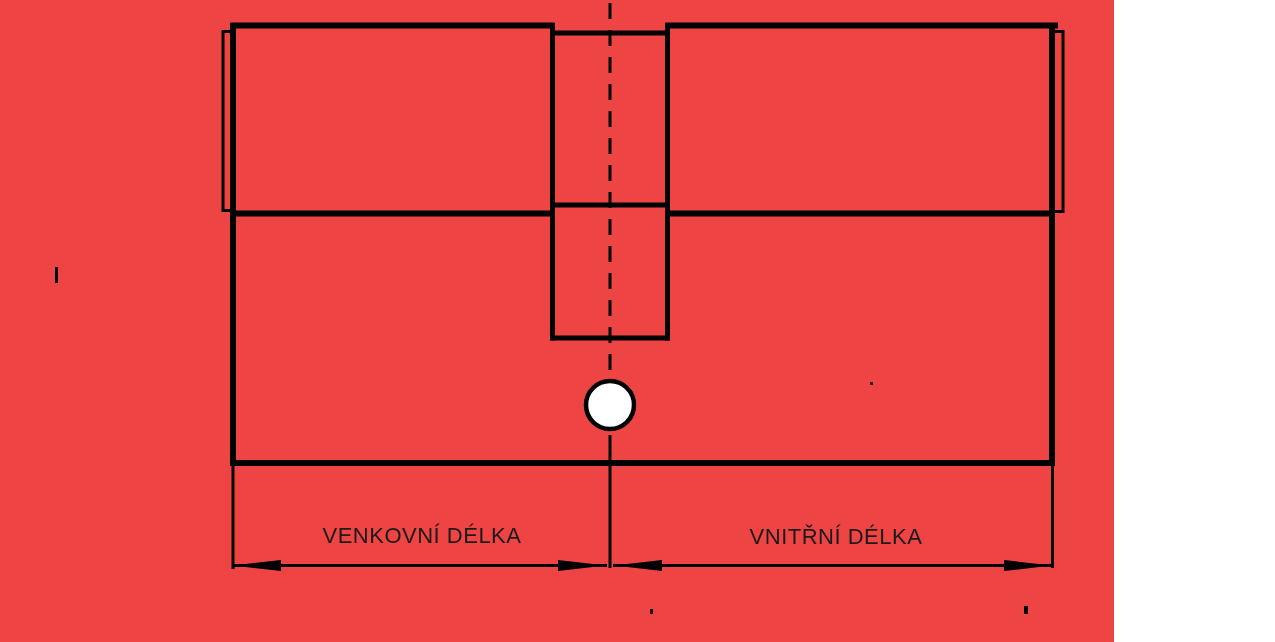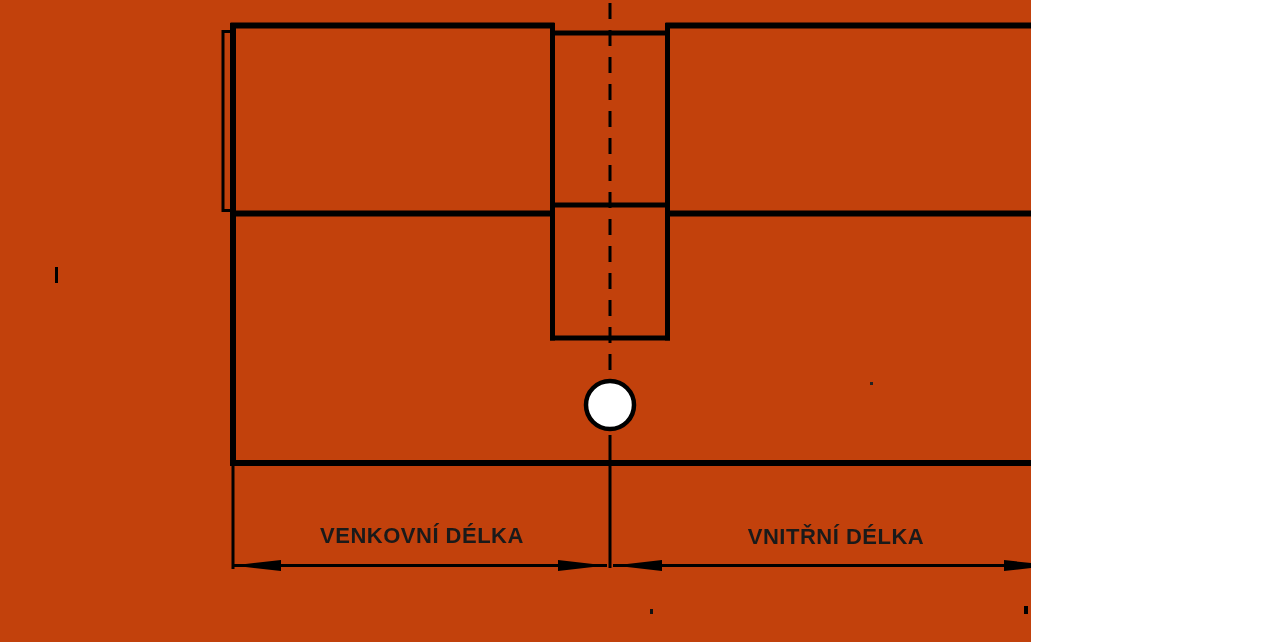--- a/index.html
+++ b/index.html
@@ -2,26 +2,25 @@
 <html><head>
 <meta charset="utf-8">
 <style>
   html, body {
     margin: 0;
     padding: 0;
     background: #ffffff;
   }
   .stage {
     position: relative;
-    width: 1031px;
+    width: 1114px;
     height: 642px;
-    background: #c2410c;
+    background: #ef4444;
     overflow: hidden;
     font-family: "Liberation Sans", sans-serif;
-    font-weight: bold;
   }
   svg { display: block; }
   .dim-label {
     font-family: "Liberation Sans", sans-serif;
     font-size: 22px;
     letter-spacing: 0.5px;
     fill: #1a1a1a;
   }
 </style>
 </head>

